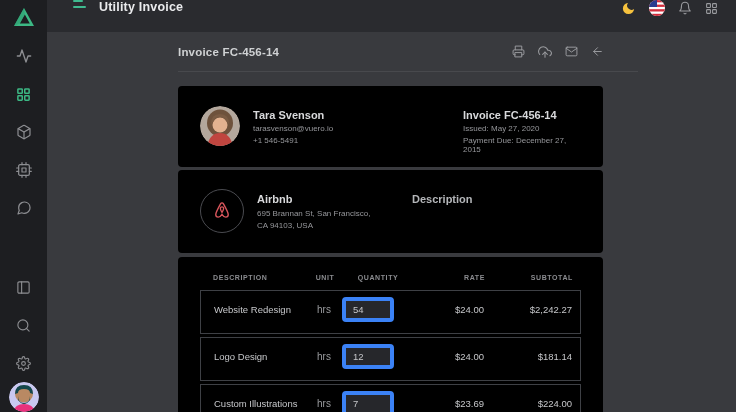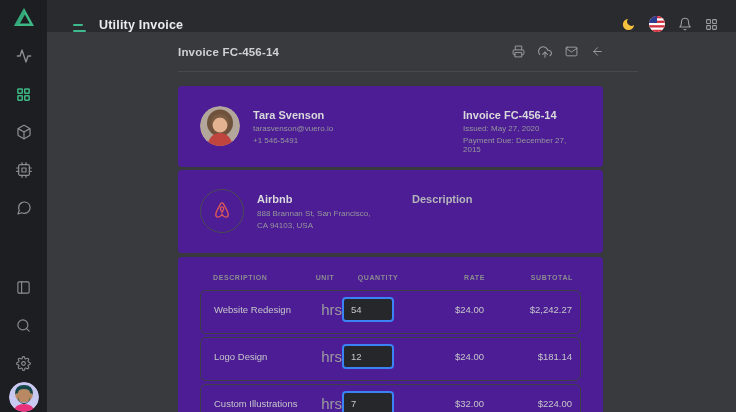--- a/index.html
+++ b/index.html
@@ -13,38 +13,38 @@
   .logo-box { height:34px; width:100%; display:flex; align-items:center; justify-content:center; }
   .s-item { height:38px; width:100%; display:flex; align-items:center; justify-content:center;
     color:#8d8e92; cursor:pointer; }
   .s-item.active { color:#3cb884; }
   .s-spacer { flex:1; }
   .s-avatar { width:30px; height:30px; border-radius:50%; overflow:hidden; margin-bottom:0;
     flex:none; cursor:pointer; }
 
   
   .topbar { position:absolute; left:47px; top:0; right:0; height:32px; background:#2a2b2f;
-    display:flex; align-items:flex-end; padding:0 18px 0 26px; z-index:2; }
+    display:flex; align-items:flex-start; padding:0 18px 0 26px; z-index:2; }
   .burger { display:flex; flex-direction:column; gap:4px; cursor:pointer; }
   .burger i { display:block; width:13px; height:2px; border-radius:2px; background:#3fba8f; }
   .burger i:first-child { width:10px; }
   .tb-title { margin-left:13px; font-size:12.5px; font-weight:bold; color:#eaebed; letter-spacing:.2px; }
   .tb-right { margin-left:auto; display:flex; align-items:center; gap:13px; }
   .tb-ic { display:flex; align-items:center; justify-content:center; color:#9a9b9f; cursor:pointer; }
 
   
   .main { position:absolute; left:47px; top:32px; right:0; bottom:0; background:#393a3e; overflow:hidden; }
   .content { margin-left:131px; }
   .page-head { width:460px; height:40px; display:flex; align-items:center;
     border-bottom:1px solid #48494d; }
   .ph-title { font-size:11.5px; font-weight:bold; color:#cfd1d3; letter-spacing:.2px; }
   .ph-tools { margin-left:auto; margin-right:34px; display:flex; align-items:center; gap:13px; }
   .ph-tools .tool { color:#9a9b9f; display:flex; cursor:pointer; }
 
-  .card { width:425px; background:#4c1d95; border-radius:4px; }
+  .card { width:425px; background:#000000; border-radius:4px; }
   .card1 { margin-top:14px; height:81px; padding:20px 22px; display:flex; }
   .ava40 { width:40px; height:40px; border-radius:50%; overflow:hidden; flex:none; }
   .who { margin-left:13px; padding-top:3px; }
   .who .nm { font-size:11px; font-weight:bold; color:#d8d9db; }
   .who .sub { font-size:8px; color:#96979b; margin-top:3px; }
   .meta { margin-left:auto; width:118px; padding-top:3px; }
   .meta .nm { font-size:11px; font-weight:bold; color:#d8d9db; }
   .meta .sub { font-size:8px; color:#96979b; margin-top:3px; }
 
   .card2 { margin-top:3px; height:83px; padding:19px 22px; display:flex; }
@@ -57,26 +57,26 @@
   .descr .ttl { font-size:11px; font-weight:bold; color:#b4b6b9; }
   .descr .bd { font-size:8px; color:#87888c; margin-top:4px; line-height:1.45; width:180px; }
 
   .card3 { margin-top:4px; height:200px; padding:0 22px; }
   .tgrid { display:grid; grid-template-columns:1fr 36px 70px 72px 88px; align-items:center; }
   .thead { padding:17px 8px 9px 13px; }
   .thead span { font-size:7px; font-weight:bold; letter-spacing:.6px; color:#8b8c90; }
   .th-unit { text-align:center; }
   .th-qty { text-align:center; }
   .th-rate, .th-sub { text-align:right; }
-  .trow { height:44px; border:1px solid #3e4045; border-radius:6px; margin-bottom:3px;
+  .trow { height:44px; border:1px solid #3e4045; border-radius:0; margin-bottom:3px;
     padding:0 8px 5px 13px; }
   .td-desc { font-size:9.5px; color:#c6c7ca; }
-  .td-unit { font-size:15px; color:#9b9c9f; text-align:right; }
+  .td-unit { font-size:10px; color:#9b9c9f; text-align:center; }
   .td-rate, .td-sub { font-size:9.5px; color:#c6c7ca; text-align:right; }
-  .qty-input { width:52px; height:25px; background:#26272b; border:2px solid #3b82f6;
+  .qty-input { width:52px; height:25px; background:#26272b; border:4px solid #3b82f6;
     border-radius:4px; color:#c6c7ca; font-size:9.5px; padding:0 0 0 7px;
     font-family:"Liberation Sans", sans-serif; outline:none; }
 </style>
 </head>
 <body>
 
 <div class="app">
 
   <aside class="sidebar">
     <div class="logo-box">
@@ -277,21 +277,21 @@
       <section class="card card2">
         <div class="belo-ring">
           <svg width="22" height="22" viewBox="0 0 24 24" fill="none" stroke="#d9565c" stroke-width="1.5" stroke-linecap="round">
             <path d="M12 3.2 C11.3 3.2 10.8 3.6 10.4 4.3 C9 6.8 5.2 13.9 5.2 15.9 C5.2 17.5 6.4 18.7 7.9 18.7 C9.3 18.7 10.6 17.7 12 15.6 C13.4 17.7 14.7 18.7 16.1 18.7 C17.6 18.7 18.8 17.5 18.8 15.9 C18.8 13.9 15 6.8 13.6 4.3 C13.2 3.6 12.7 3.2 12 3.2 Z"></path>
             <path d="M12 13.6 C11 12 10.2 10.5 10.2 9.4 C10.2 8.3 11 7.5 12 7.5 C13 7.5 13.8 8.3 13.8 9.4 C13.8 10.5 13 12 12 13.6"></path>
           </svg>
         </div>
         <div class="client">
           <div class="nm">Airbnb</div>
           <div class="sub">
-            <span>888 Brannan St, San Francisco,</span><br>
+            <span>695 Brannan St, San Francisco,</span><br>
             <span>CA 94103, USA</span>
           </div>
         </div>
         <div class="descr">
           <div class="ttl">Description</div>
         </div>
       </section>
 
       <section class="card card3">
         <div class="tgrid thead">
@@ -315,20 +315,20 @@
           <span class="td-unit">hrs</span>
           <span><input class="qty-input" value="12" style=""></span>
           <span class="td-rate">$24.00</span>
           <span class="td-sub">$181.14</span>
         </div>
 
         <div class="tgrid trow">
           <span class="td-desc">Custom Illustrations</span>
           <span class="td-unit">hrs</span>
           <span><input class="qty-input" value="7" style=""></span>
-          <span class="td-rate">$32.00</span>
+          <span class="td-rate">$23.69</span>
           <span class="td-sub">$224.00</span>
         </div>
       </section>
 
     </div>
   </main>
 </div>
 
 </body></html>

